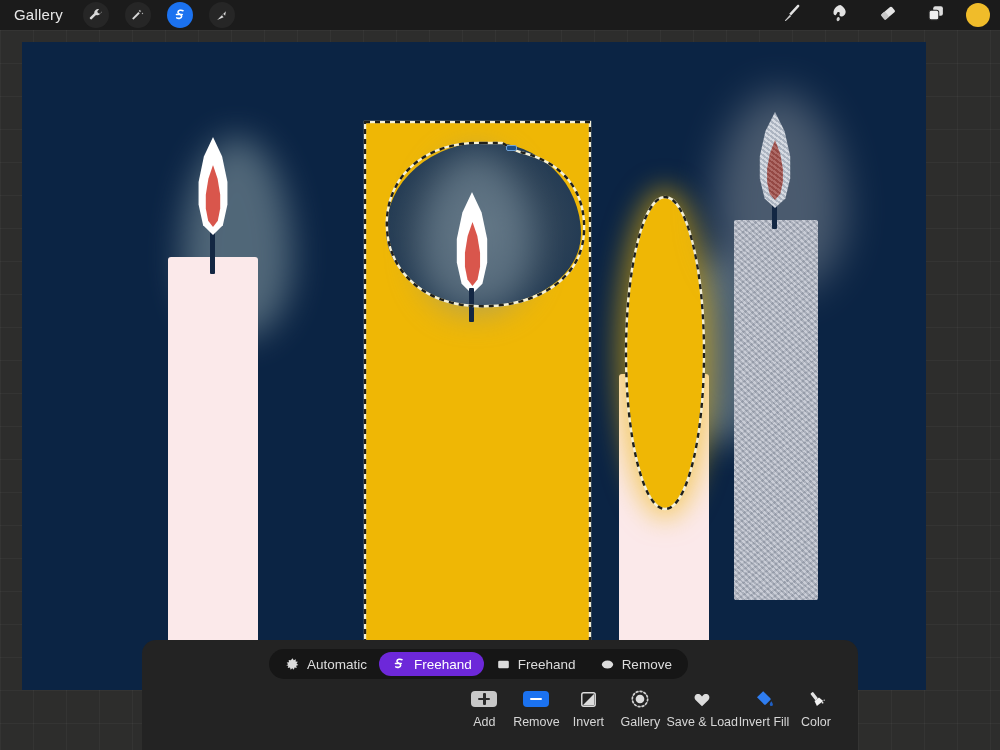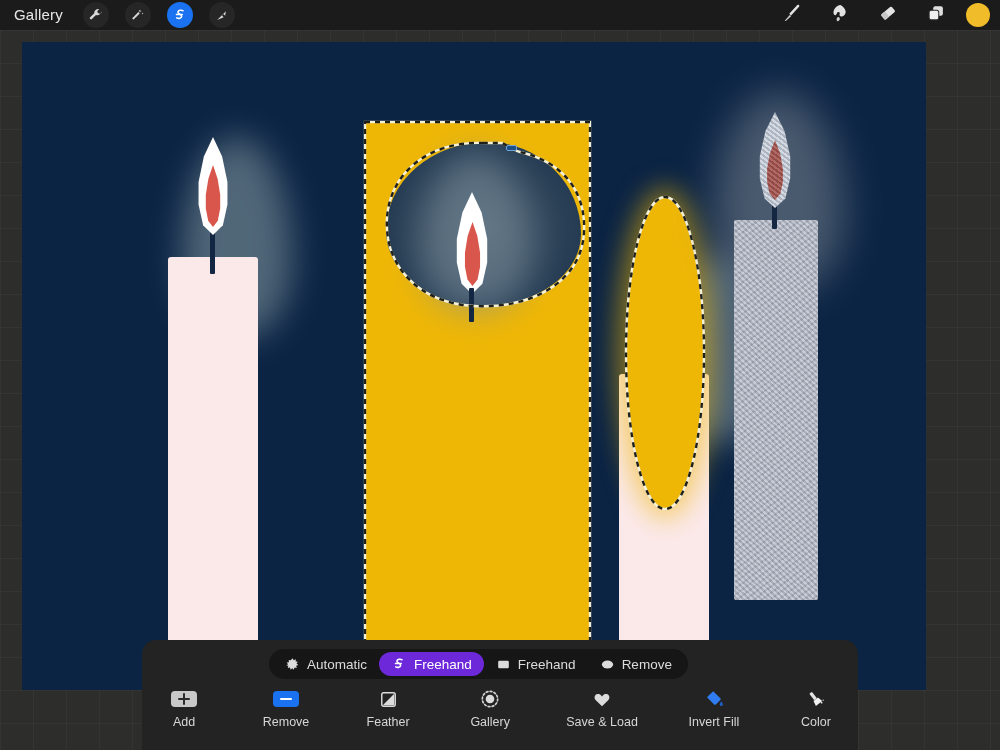--- a/index.html
+++ b/index.html
@@ -116,21 +116,21 @@
   .seg-item {
     display: flex; align-items: center; gap: 7px;
     height: 24px; padding: 0 12px; border-radius: 12px;
     color: #dcdcdc; font-size: 13.5px; cursor: pointer; white-space: nowrap;
   }
   .seg-item.active { background: #6d28d9; color: #fff; }
   .seg-ico { display: flex; align-items: center; justify-content: center; flex: none; }
 
   .actions {
     position: absolute; left: 0; top: 48px; width: 716px;
-    display: flex; align-items: flex-start; justify-content: space-between;
+    display: flex; align-items: flex-start; justify-content: flex-end;
     padding: 0 16px;
   }
   .action {
     display: flex; flex-direction: column; align-items: center; gap: 5px;
     cursor: pointer; min-width: 52px;
   }
   .action-ico {
     height: 22px; display: flex; align-items: center; justify-content: center;
   }
   .action-lbl { color: #d6d6d6; font-size: 12.5px; white-space: nowrap; }
@@ -372,21 +372,21 @@
         <span class="action-lbl">Remove</span>
       </div>
 
       <div class="action">
         <span class="action-ico">
           <svg width="19" height="19" viewBox="0 0 24 24">
             <rect x="3.5" y="3.5" width="17" height="17" rx="2.4" fill="none" stroke="#dcdcdc" stroke-width="1.8"></rect>
             <path d="M19.2 4.8v14.4H4.8z" fill="#dcdcdc"></path>
           </svg>
         </span>
-        <span class="action-lbl">Feather</span>
+        <span class="action-lbl">Invert</span>
       </div>
 
 
       <div class="action">
         <span class="action-ico">
           <svg width="20" height="20" viewBox="0 0 24 24">
             <circle cx="12" cy="12" r="9.2" fill="none" stroke="#d2d2d2" stroke-width="2" stroke-dasharray="2.2 2.6" stroke-linecap="round"></circle>
             <circle cx="12" cy="12" r="5.2" fill="#dcdcdc"></circle>
           </svg>
         </span>

